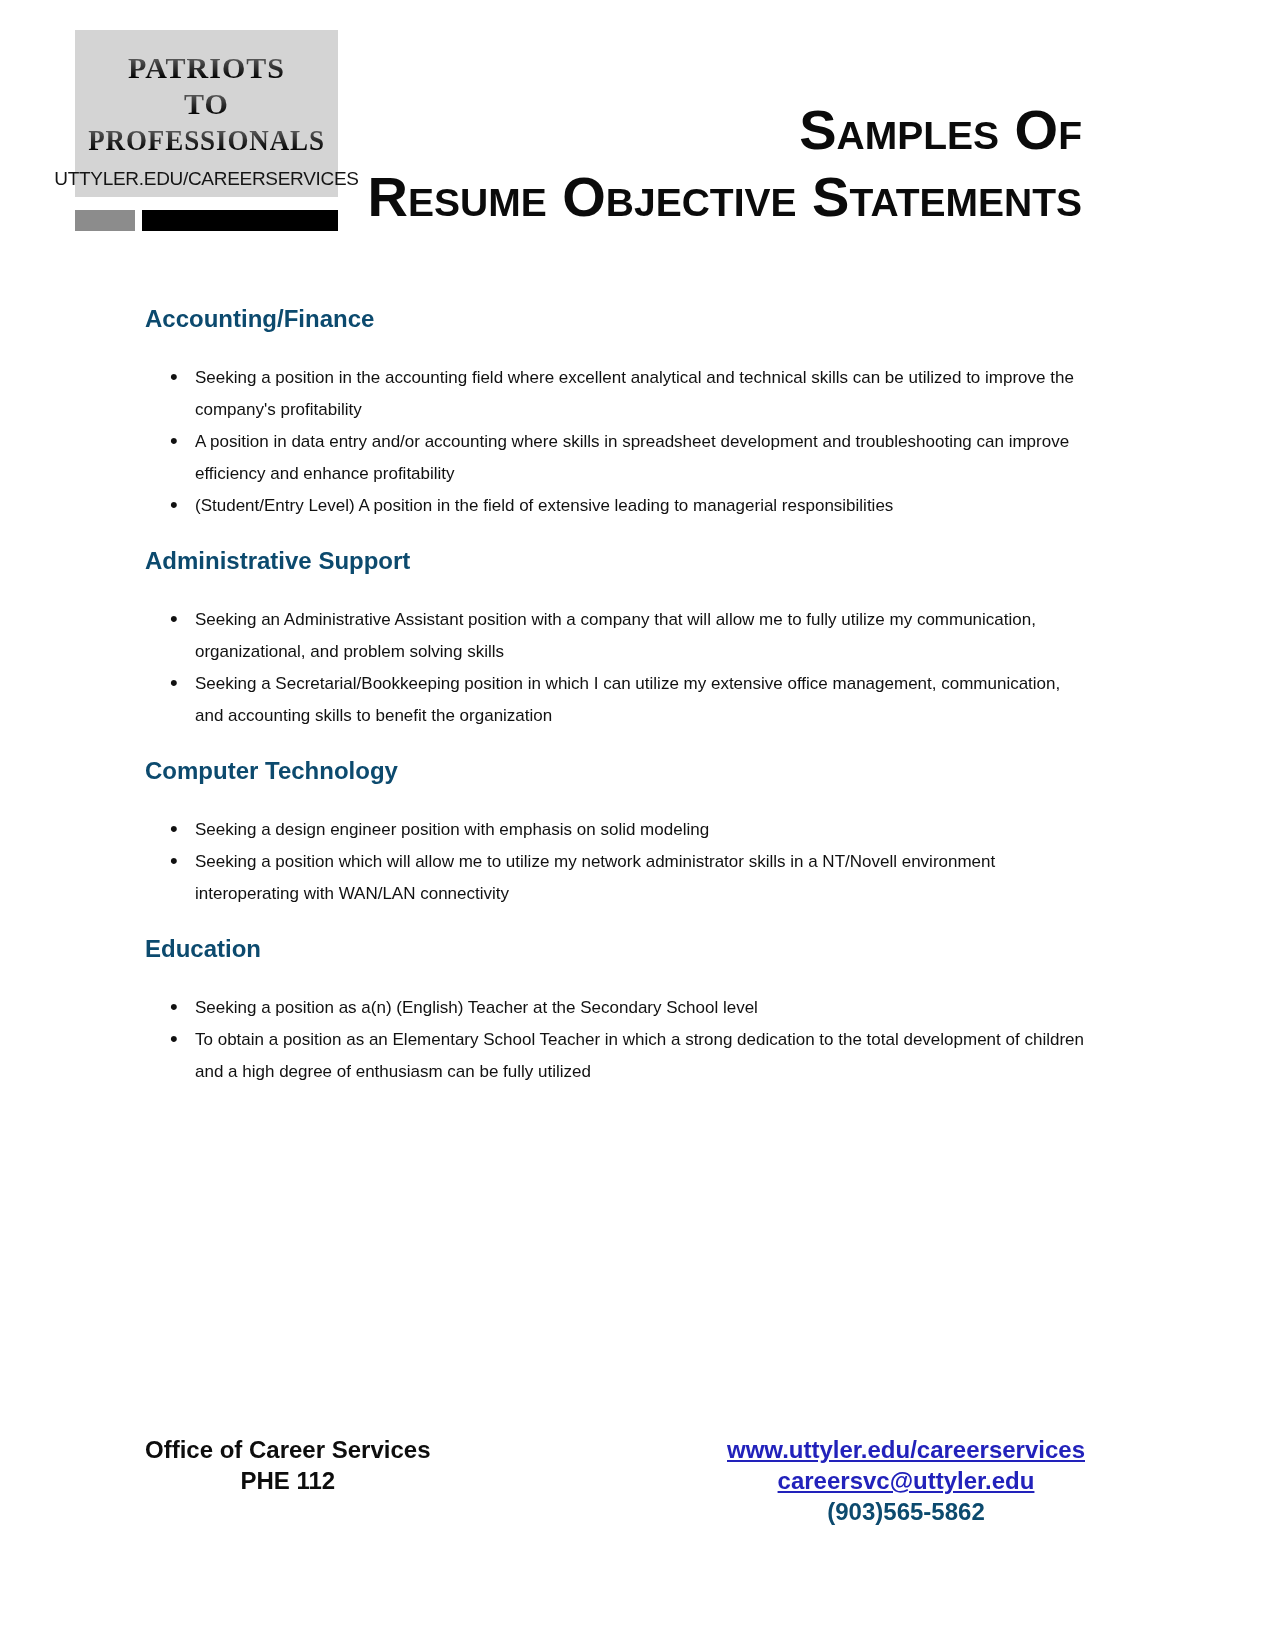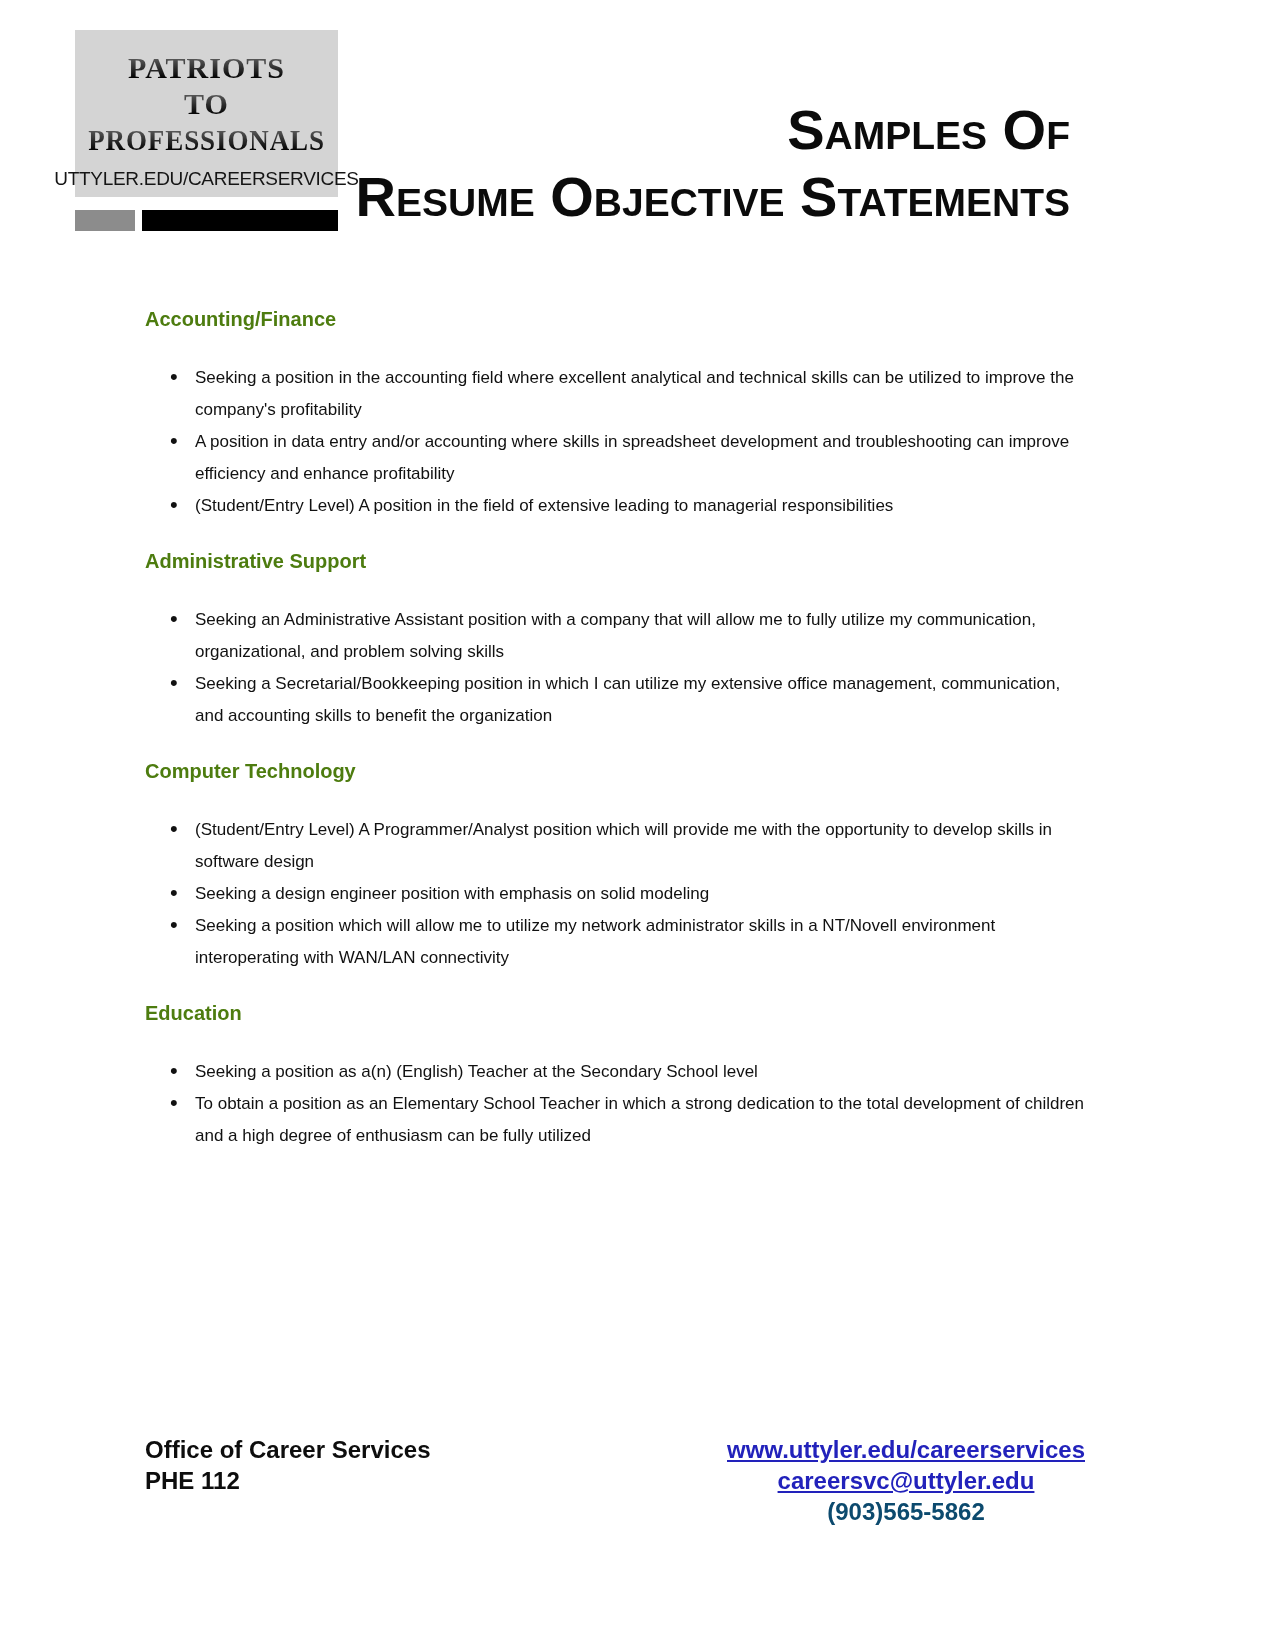--- a/index.html
+++ b/index.html
@@ -24,48 +24,48 @@
   .stencil-wide { transform:scaleX(0.9); transform-origin:center; }
   .logo-url {
     margin-top:auto; margin-bottom:7px; font-size:19px; letter-spacing:-0.3px;
     color:#151515; white-space:nowrap;
   }
   .logo-bar { margin-top:13px; display:flex; gap:7px; height:21px; }
   .bar-gray { width:60px; background:var(--bar_gray,#8c8c8c); }
   .bar-black { flex:1; background:var(--bar_black,#000000); }
 
   
-  .doc-title { position:absolute; top:96px; right:205px; text-align:right; }
+  .doc-title { position:absolute; top:96px; right:193px; text-align:right; }
   .title-line {
     font-variant:small-caps; font-weight:bold; font-size:56px; line-height:67px;
     color:#0b0b0b; white-space:nowrap;
   }
 
   
   .content { position:absolute; left:145px; right:190px; top:302px; }
   .section { margin:0 0 22px 0; }
   .section-heading {
-    font-size:20px; line-height:34px; font-weight:bold; margin:0 0 26px 0; color:#4d7c0f;
+    font-size:24px; line-height:34px; font-weight:bold; margin:0 0 26px 0; color:#0c4a6e;
   }
   .bullets { list-style:none; margin:0; padding:0; }
   .bullets li {
     position:relative; padding-left:50px; font-size:17px; line-height:32px;
     font-weight:400; color:#111111;
   }
   .bullets li::before {
     content:"\2022"; position:absolute; left:25px; top:-1px; font-size:22px; color:#111111;
   }
 
   
   .footer {
     position:absolute; left:145px; right:190px; top:1434px;
     display:flex; justify-content:space-between; align-items:flex-start;
     font-weight:bold; font-size:24px; line-height:31px;
   }
-  .footer-left div { color:#0d0d0d; }
+  .footer-left div { color:#0d0d0d;text-align:center; }
   .footer-right { text-align:center; }
   .footer-link {
     display:block; color:var(--link,#2222bb); text-decoration:underline; cursor:pointer;
   }
   .footer-phone { color:#0c4a6e; }
 </style>
 </head>
 <body>
 
 <div class="page">
@@ -103,21 +103,20 @@
       <h2 class="section-heading">Administrative Support</h2>
       <ul class="bullets">
         <li>Seeking an Administrative Assistant position with a company that will allow me to fully utilize my communication, organizational, and problem solving skills</li>
         <li>Seeking a Secretarial/Bookkeeping position in which I can utilize my extensive office management, communication, and accounting skills to benefit the organization</li>
       </ul>
     </section>
 
     <section class="section">
       <h2 class="section-heading">Computer Technology</h2>
       <ul class="bullets">
-        <li>(Student/Entry Level) A Programmer/Analyst position which will provide me with the opportunity to develop skills in software design</li>
         <li>Seeking a design engineer position with emphasis on solid modeling</li>
         <li>Seeking a position which will allow me to utilize my network administrator skills in a NT/Novell environment interoperating with WAN/LAN connectivity</li>
       </ul>
     </section>
 
     <section class="section">
       <h2 class="section-heading">Education</h2>
       <ul class="bullets">
         <li>Seeking a position as a(n) (English) Teacher at the Secondary School level</li>
         <li>To obtain a position as an Elementary School Teacher in which a strong dedication to the total development of children and a high degree of enthusiasm can be fully utilized</li>

